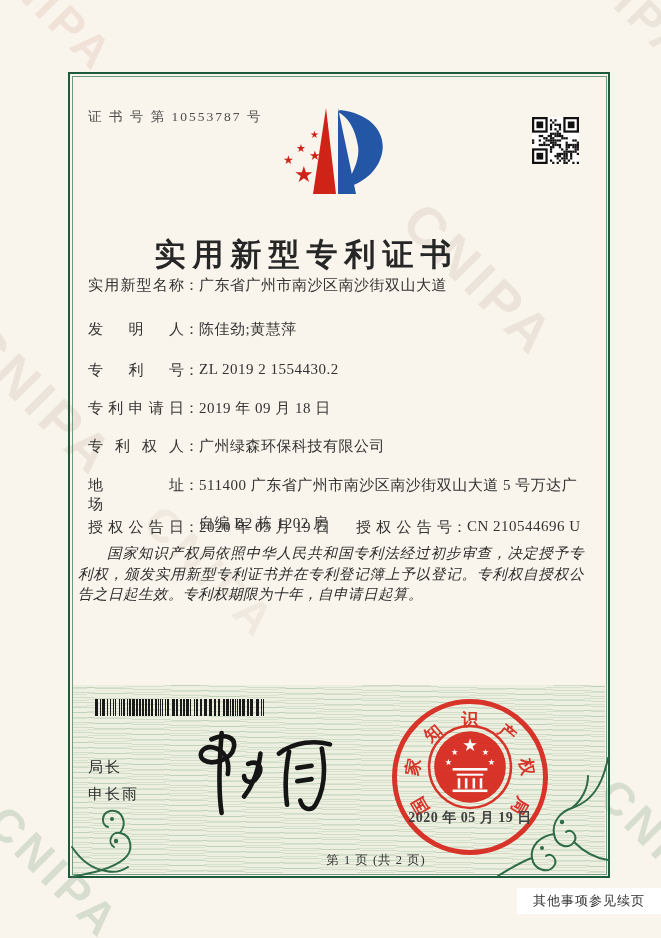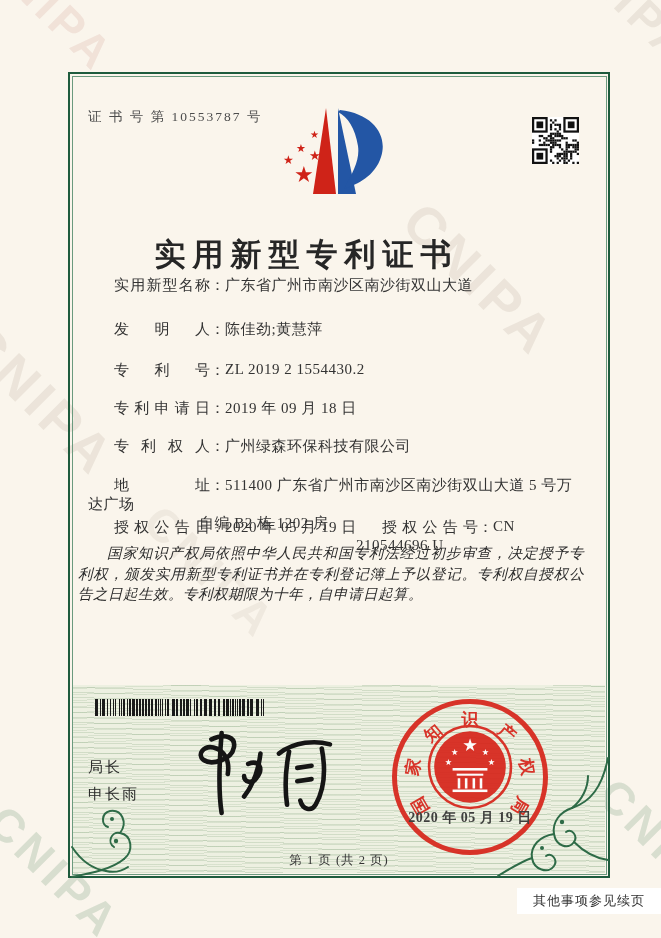--- a/index.html
+++ b/index.html
@@ -37,21 +37,20 @@
   .logo{left:276px;top:104px;width:108px;height:94px;}
   .qr{left:532px;top:117px;width:47px;height:47px;}
   .title{
     left:68px;top:201px;width:470px;text-align:center;
     font-size:31px;font-weight:bold;color:#262626;letter-spacing:7px;text-indent:7px;margin-top:33px;
   }
   .field-row{left:88px;width:495px;font-size:15px;color:#333;}
   .f-label{
     display:inline-block;width:96px;text-align:justify;text-align-last:justify;
     vertical-align:top;
-    margin-left:26px;
   }
   .f-colon{display:inline-block;vertical-align:top;}
   .f-value{letter-spacing:.5px;}
   .addr-line2{margin-left:111px;letter-spacing:.5px;}
   .grant-no{position:absolute;left:268px;top:0;}
   .paras{
     left:78px;top:543px;width:506px;font-size:14.5px;line-height:20.5px;
     color:#2b2b2b;font-style:italic;letter-spacing:.5px;text-align:justify;
   }
   .paras p{margin:0;text-indent:2em;}
@@ -71,21 +70,21 @@
     font-size:17px;font-weight:bold;color:#d7261c;text-align:center;line-height:22px;
     transform:rotate(var(--a)) translateY(-57px);
   }
   .emblem{position:absolute;left:35px;top:25px;width:86px;height:86px;}
   .seal-date{
     position:absolute;left:-8px;top:110px;width:172px;text-align:center;
     font-size:14px;font-weight:bold;color:#333;letter-spacing:.5px;
   }
   
   .page-info{left:68px;top:852px;width:542px;text-align:center;font-size:12.5px;
-    color:#333;letter-spacing:1px;z-index:4;}
+    color:#333;letter-spacing:1px;z-index:4;padding-left:37px;}
   .continuation{left:0;top:888px;width:661px;text-align:right;z-index:3;}
   .continuation span{
     display:inline-block;background:#ffffff;padding:4px 16px;font-size:13px;color:#333;
     letter-spacing:1px;
   }
   .flourish{position:absolute;z-index:4;pointer-events:none;}
   .fl-bl{left:70px;top:789px;width:120px;height:90px;}
   .fl-br{left:490px;top:756px;width:120px;height:122px;}
 </style>
 </head>

